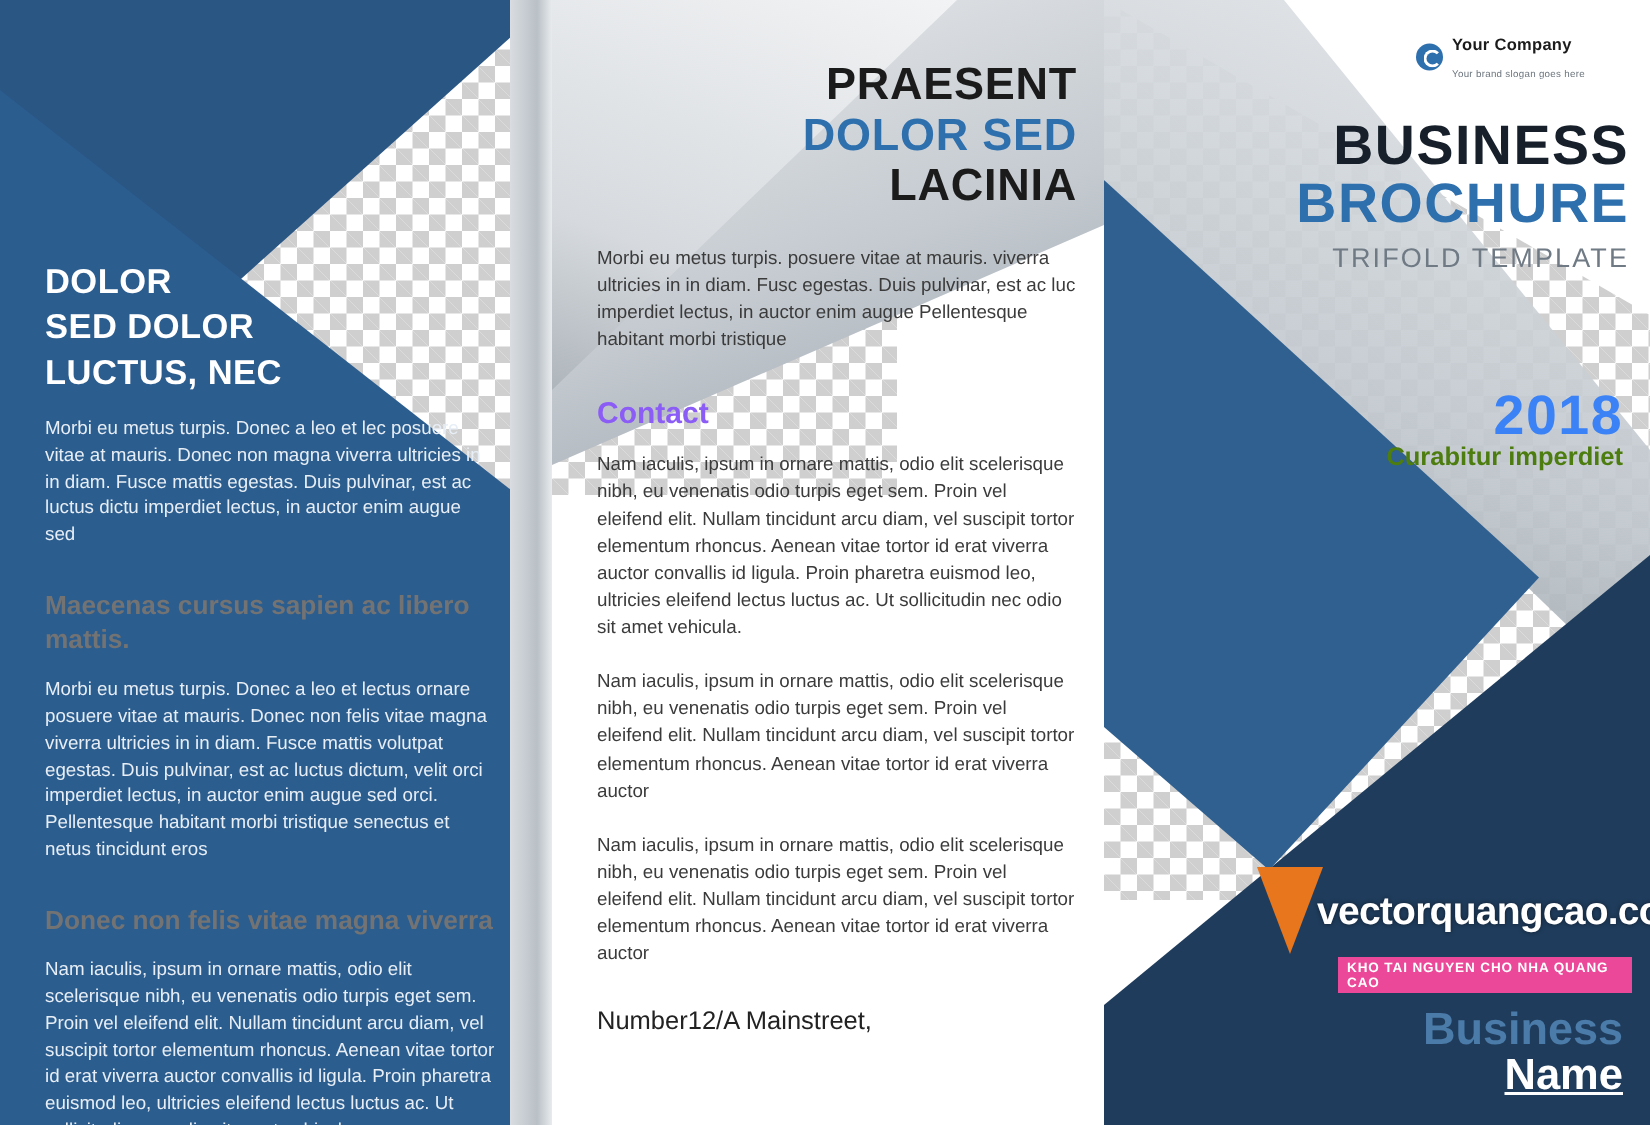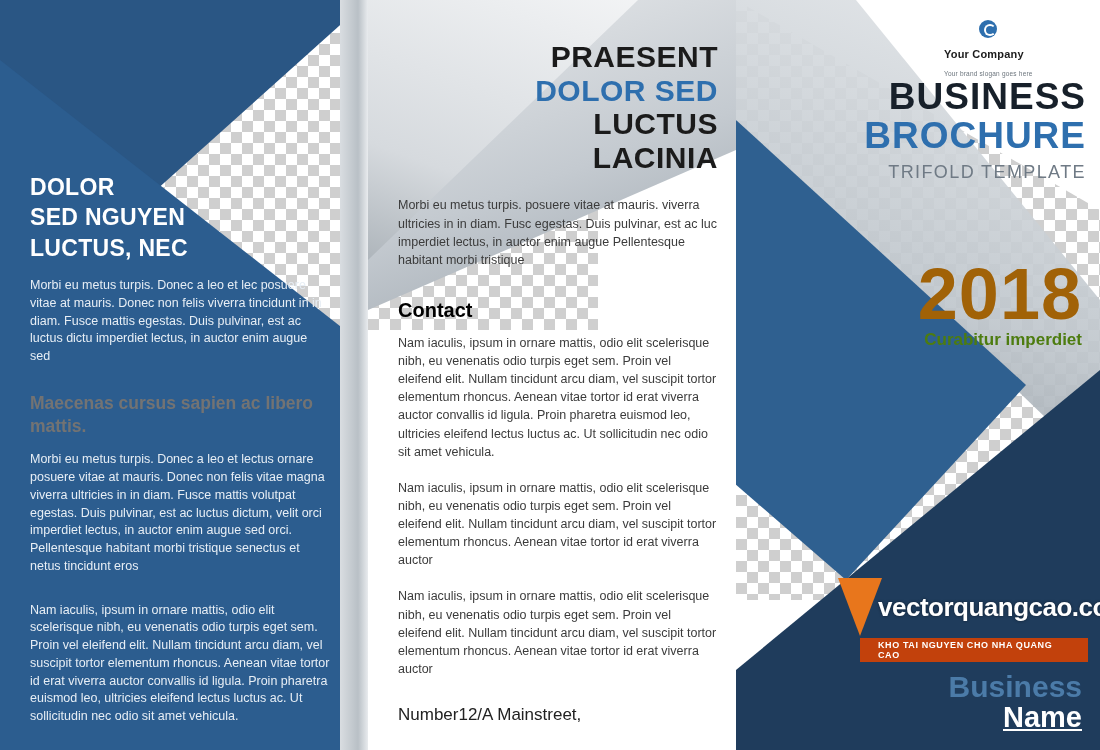--- a/index.html
+++ b/index.html
@@ -132,21 +132,21 @@
   .m-head .blue { color: #2e6fae; display:block; }
   .m-intro {
     font-size: 12.5px;
     line-height: 1.45;
     color: #3b3b3b;
     margin: 0 0 30px 0;
   }
   .m-h2 {
     font-size: 20px;
     font-weight: bold;
-    color: #000000;
+    color: #8b5cf6;
     margin: 0 0 12px 0;
   }
   .m-para {
     font-size: 12.5px;
     line-height: 1.45;
     color: #3b3b3b;
     margin: 0 0 18px 0;
   }
   .m-addr {
     font-size: 17px;
@@ -186,21 +186,20 @@
     clip-path: polygon(364px 0, 364px 380px, 0 380px, 0 300px);
   }
 
   .r-logo {
     position: absolute;
     left: 208px; top: 20px;
     display: flex;
     align-items: center;
     gap: 6px;
     z-index: 8;
-    flex-direction: column;
   }
   .r-logo-mark {
     width: 18px; height: 18px;
     border-radius: 50%;
     background: #2e6fae;
     position: relative;
   }
   .r-logo-mark::after {
     content: "";
     position: absolute;
@@ -254,23 +253,23 @@
     letter-spacing: 1.4px;
     margin-top: 6px;
   }
   .r-year {
     position: absolute;
     right: 18px; top: 258px;
     text-align: right;
     z-index: 8;
   }
   .r-year .y {
-    font-size: 72px;
-    font-weight: bold;
-    color: #a16207;
+    font-size: 37px;
+    font-weight: bold;
+    color: #3b82f6;
     line-height: 1;
     letter-spacing: 1px;
   }
   .r-year .ysub {
     font-size: 17px;
     font-weight: bold;
     color: #4d7c0f;
     line-height: 1.2;
   }
 
@@ -294,27 +293,27 @@
   }
   .wm-text {
     font-size: 26px;
     font-weight: bold;
     color: #ffffff;
     letter-spacing: -.5px;
     text-shadow: 0 0 3px rgba(0,0,0,.5);
   }
   .wm-bar {
     margin-top: 2px;
-    margin-left: 22px;
-    background: #c2410c;
+    margin-left: 54px;
+    background: #ec4899;
     color: #ffffff;
     font-size: 9px;
     font-weight: bold;
     letter-spacing: .6px;
-    padding: 2px 18px;
+    padding: 2px 6px;
     display: inline-block;
   }
   .r-brand {
     position: absolute;
     right: 18px; top: 672px;
     text-align: right;
     z-index: 9;
   }
   .r-brand .b1 {
     font-size: 30px;
@@ -337,41 +336,41 @@
 
   <div class="panel" id="panel-left">
     <div class="checker" style="left:0;top:0;width:368px;height:750px;"></div>
     <div class="l-blue-top"></div>
     <div class="l-blue-bottom"></div>
     <div class="l-grey-edge"></div>
 
     <div class="l-content">
       <div class="l-title">
         <span>DOLOR</span><br>
-        <span>SED NGUYEN</span><br>
+        <span>SED DOLOR</span><br>
         <span>LUCTUS, NEC</span>
       </div>
-      <p class="l-para">Morbi eu metus turpis. Donec a leo et lec posuere vitae at mauris. Donec non felis viverra tincidunt in in diam. Fusce mattis egestas. Duis pulvinar, est ac luctus dictu imperdiet lectus, in auctor enim augue sed</p>
+      <p class="l-para">Morbi eu metus turpis. Donec a leo et lec posuere vitae at mauris. Donec non magna viverra ultricies in in diam. Fusce mattis egestas. Duis pulvinar, est ac luctus dictu imperdiet lectus, in auctor enim augue sed</p>
       <h3 class="l-sub">Maecenas cursus sapien ac libero mattis.</h3>
       <p class="l-para">Morbi eu metus turpis. Donec a leo et lectus ornare posuere vitae at mauris. Donec non felis vitae magna viverra ultricies in in diam. Fusce mattis volutpat egestas. Duis pulvinar, est ac luctus dictum, velit orci imperdiet lectus, in auctor enim augue sed orci. Pellentesque habitant morbi tristique senectus et netus tincidunt eros</p>
+      <h3 class="l-sub">Donec non felis vitae magna viverra</h3>
       <p class="l-para">Nam iaculis, ipsum in ornare mattis, odio elit scelerisque nibh, eu venenatis odio turpis eget sem. Proin vel eleifend elit. Nullam tincidunt arcu diam, vel suscipit tortor elementum rhoncus. Aenean vitae tortor id erat viverra auctor convallis id ligula. Proin pharetra euismod leo, ultricies eleifend lectus luctus ac. Ut sollicitudin nec odio sit amet vehicula.</p>
     </div>
   </div>
 
   <div class="panel" id="panel-mid">
     <div class="m-bg"></div>
     <div class="checker m-checker" style="left:0;top:0;width:230px;height:330px;"></div>
     <div class="m-grey-fold"></div>
     <div class="m-grey-fold2"></div>
 
     <div class="m-content">
       <div class="m-head">
         <span class="dark">PRAESENT</span>
         <span class="blue">DOLOR SED</span>
-        <span class="dark">LUCTUS</span>
         <span class="dark">LACINIA</span>
       </div>
       <p class="m-intro">Morbi eu metus turpis. posuere vitae at mauris. viverra ultricies in in diam. Fusc egestas. Duis pulvinar, est ac luc imperdiet lectus, in auctor enim augue Pellentesque habitant morbi tristique</p>
       <h2 class="m-h2">Contact</h2>
       <p class="m-para">Nam iaculis, ipsum in ornare mattis, odio elit scelerisque nibh, eu venenatis odio turpis eget sem. Proin vel eleifend elit. Nullam tincidunt arcu diam, vel suscipit tortor elementum rhoncus. Aenean vitae tortor id erat viverra auctor convallis id ligula. Proin pharetra euismod leo, ultricies eleifend lectus luctus ac. Ut sollicitudin nec odio sit amet vehicula.</p>
       <p class="m-para">Nam iaculis, ipsum in ornare mattis, odio elit scelerisque nibh, eu venenatis odio turpis eget sem. Proin vel eleifend elit. Nullam tincidunt arcu diam, vel suscipit tortor elementum rhoncus. Aenean vitae tortor id erat viverra auctor</p>
       <p class="m-para">Nam iaculis, ipsum in ornare mattis, odio elit scelerisque nibh, eu venenatis odio turpis eget sem. Proin vel eleifend elit. Nullam tincidunt arcu diam, vel suscipit tortor elementum rhoncus. Aenean vitae tortor id erat viverra auctor</p>
       <div class="m-addr">
         <span>Number12/A Mainstreet,</span><br>
         

